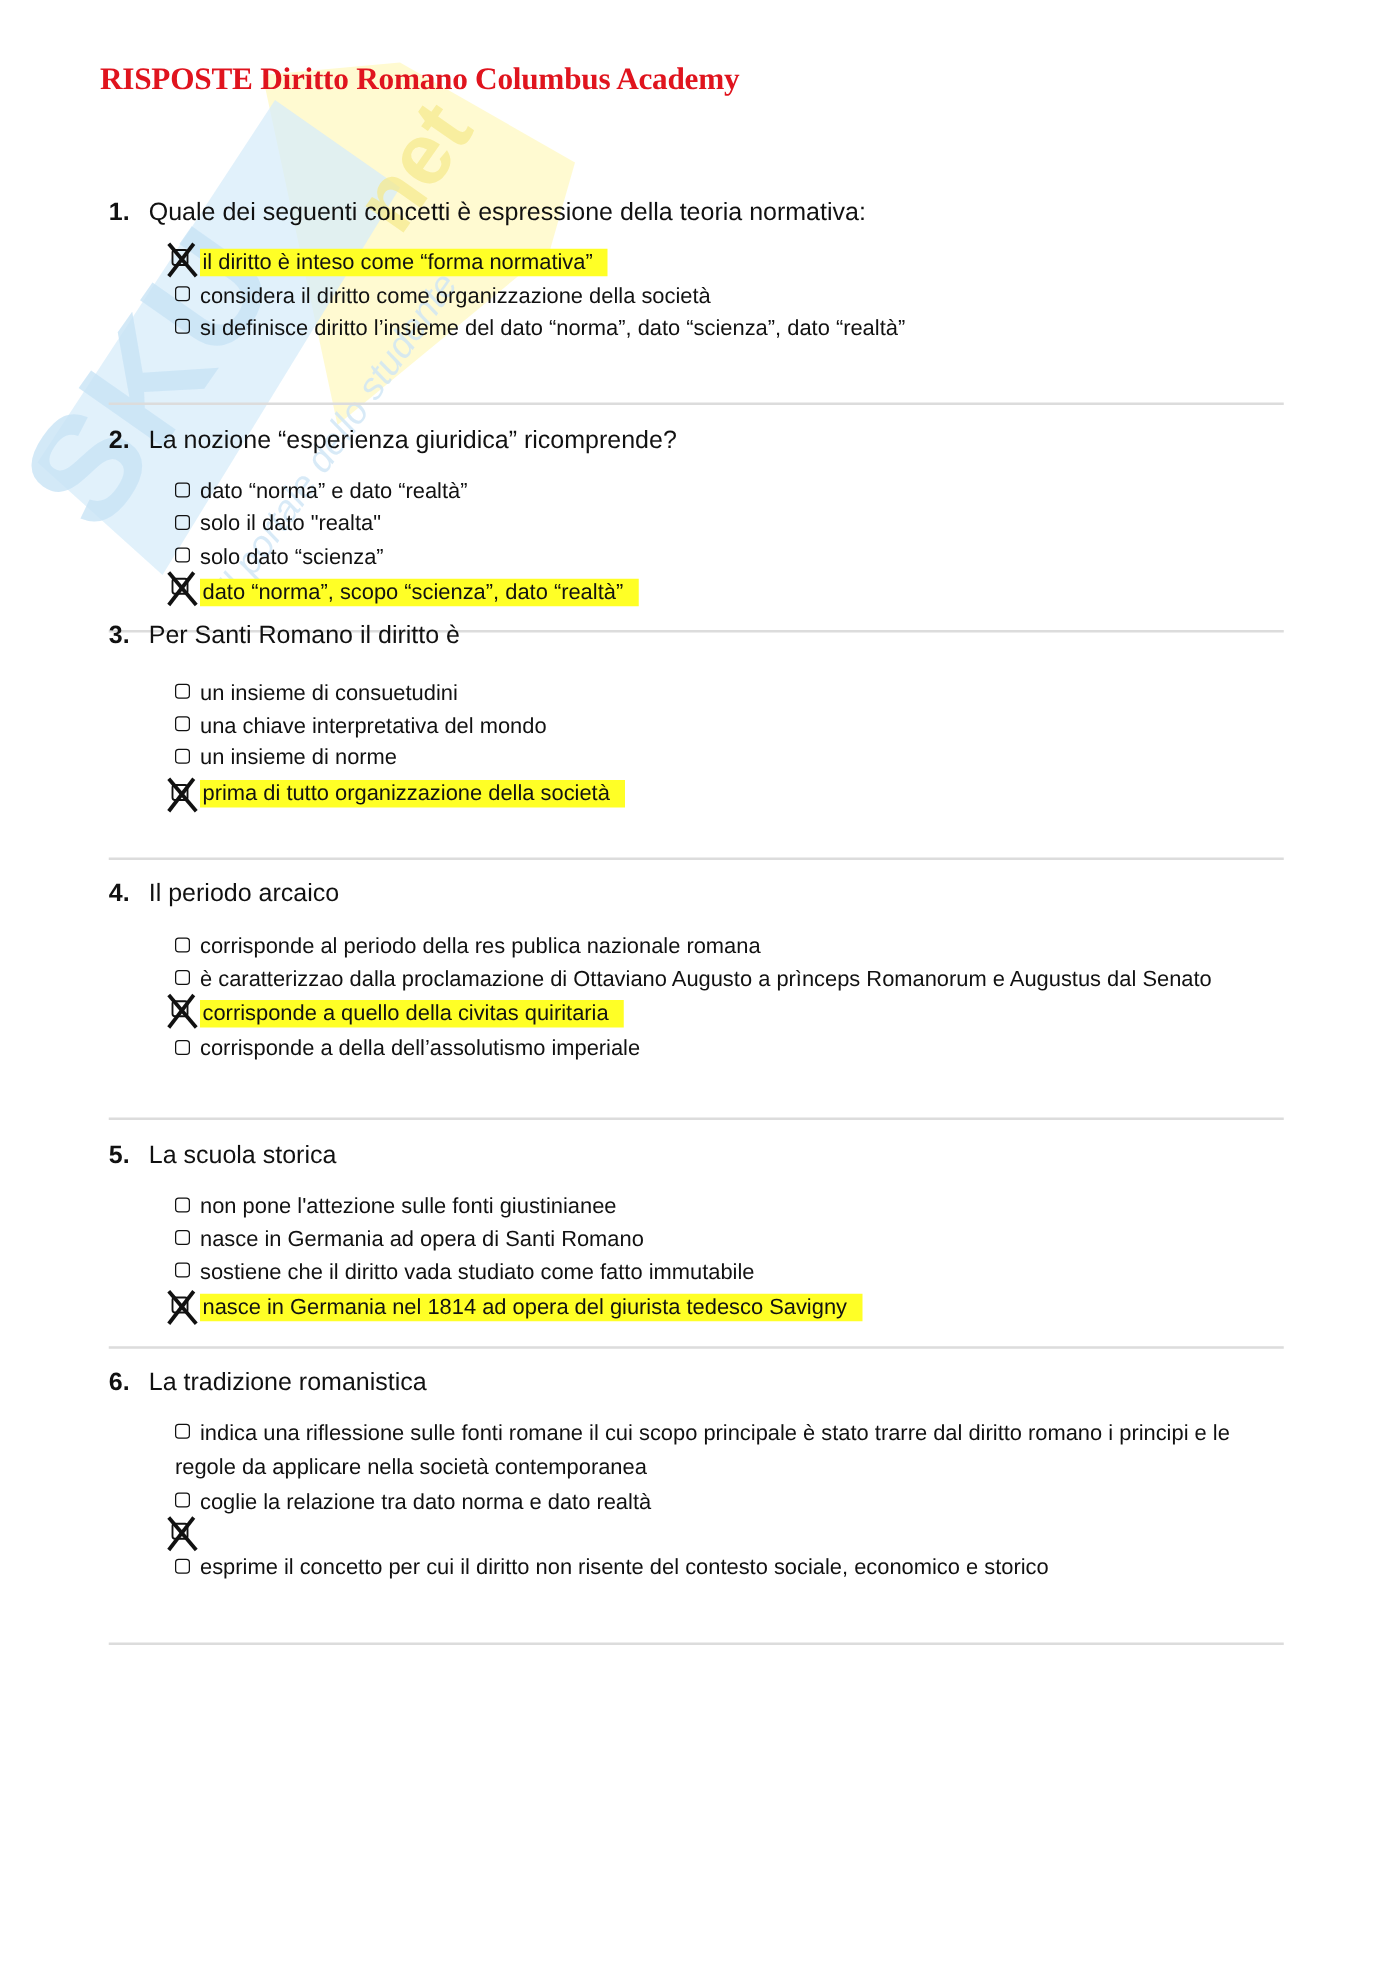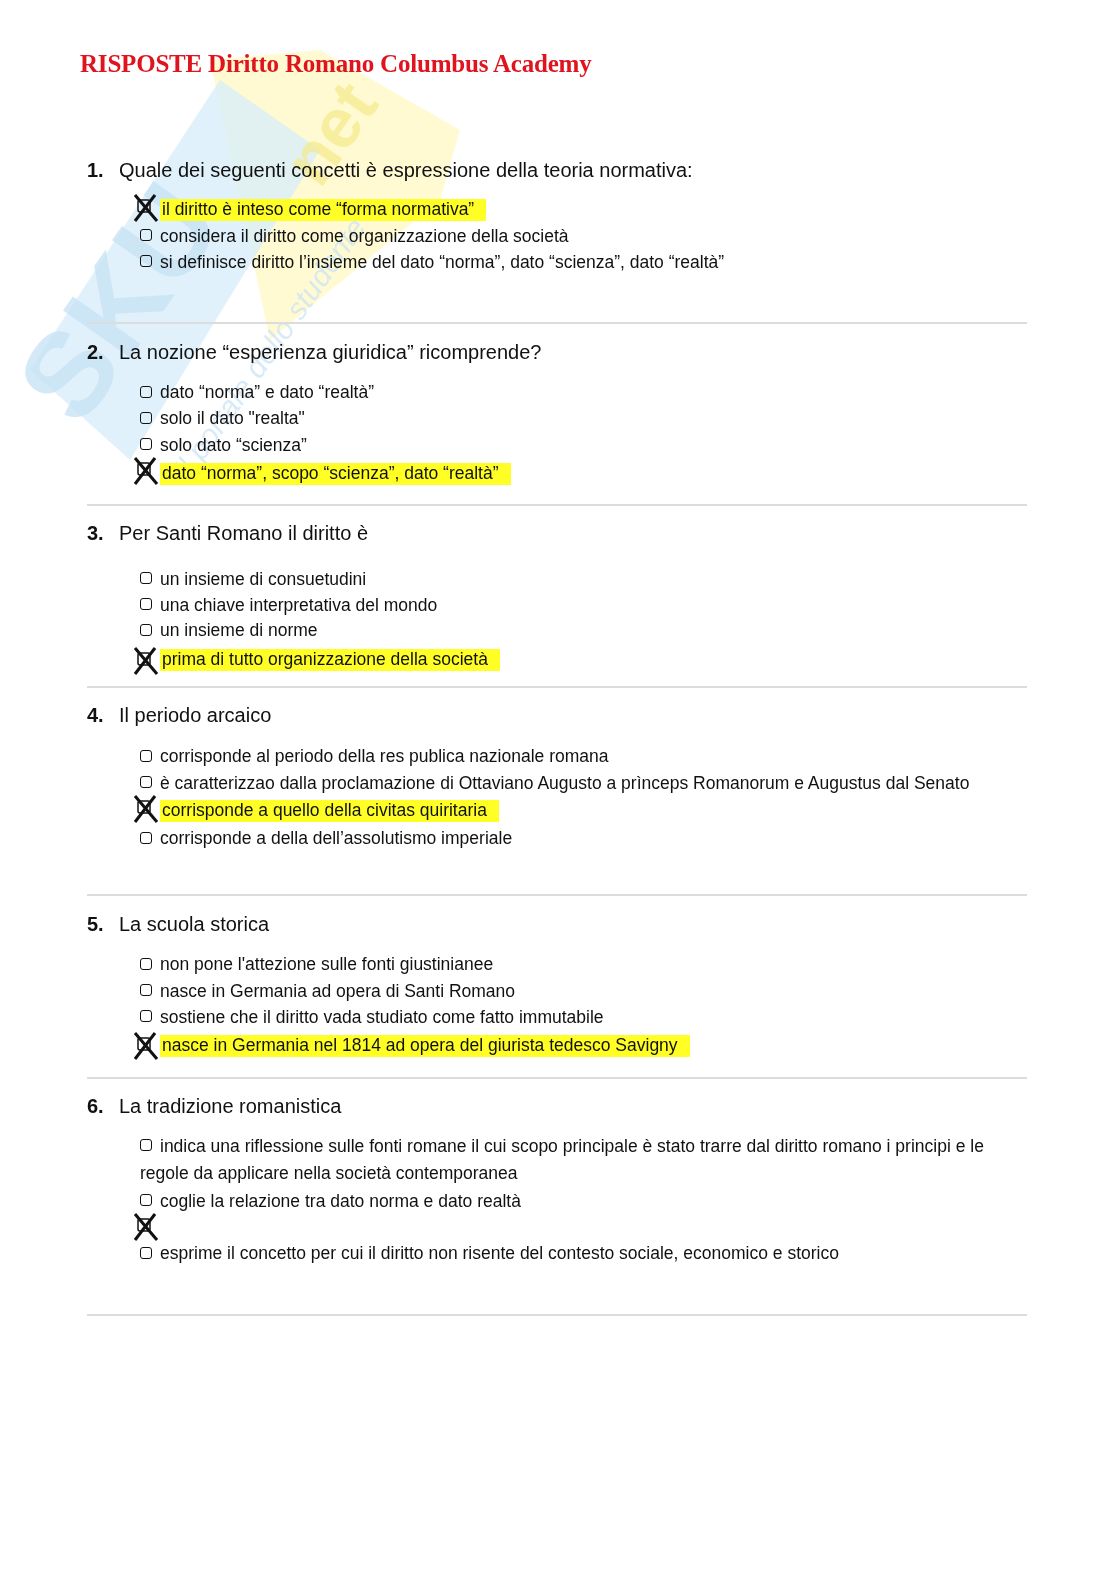--- a/index.html
+++ b/index.html
@@ -54,21 +54,21 @@
     <div class="opt" style="line-height:27px"><span class="box"></span><span>solo dato “scienza”</span></div>
     <div class="opt" style="line-height:28px"><svg class="cross" viewBox="0 0 28 30">
           <rect x="5" y="7" width="12" height="12" rx="2" fill="none" stroke="#111" stroke-width="1.5"></rect>
           <line x1="2" y1="2" x2="24" y2="28" stroke="#111" stroke-width="3"></line>
           <line x1="22" y1="2" x2="2" y2="28" stroke="#111" stroke-width="3"></line>
         </svg><span class="hl">dato “norma”, scopo “scienza”, dato “realtà”</span></div>
   </div>
 </div>
 <div class="sep" style="top:504px"></div>
 
-<div class="question" style="top:521px">
+<div class="question" style="top:496px">
   <div class="q-head"><span class="q-num">3.</span><span>Per Santi Romano il diritto è</span></div>
   <div class="options" style="margin-top:21px">
     <div class="opt"><span class="box"></span><span>un insieme di consuetudini</span></div>
     <div class="opt"><span class="box"></span><span>una chiave interpretativa del mondo</span></div>
     <div class="opt" style="line-height:25px"><span class="box"></span><span>un insieme di norme</span></div>
     <div class="opt" style="line-height:30px"><svg class="cross" viewBox="0 0 28 30" style="top:2px">
           <rect x="5" y="7" width="12" height="12" rx="2" fill="none" stroke="#111" stroke-width="1.5"></rect>
           <line x1="2" y1="2" x2="24" y2="28" stroke="#111" stroke-width="3"></line>
           <line x1="22" y1="2" x2="2" y2="28" stroke="#111" stroke-width="3"></line>
         </svg><span class="hl">prima di tutto organizzazione della società</span></div>

